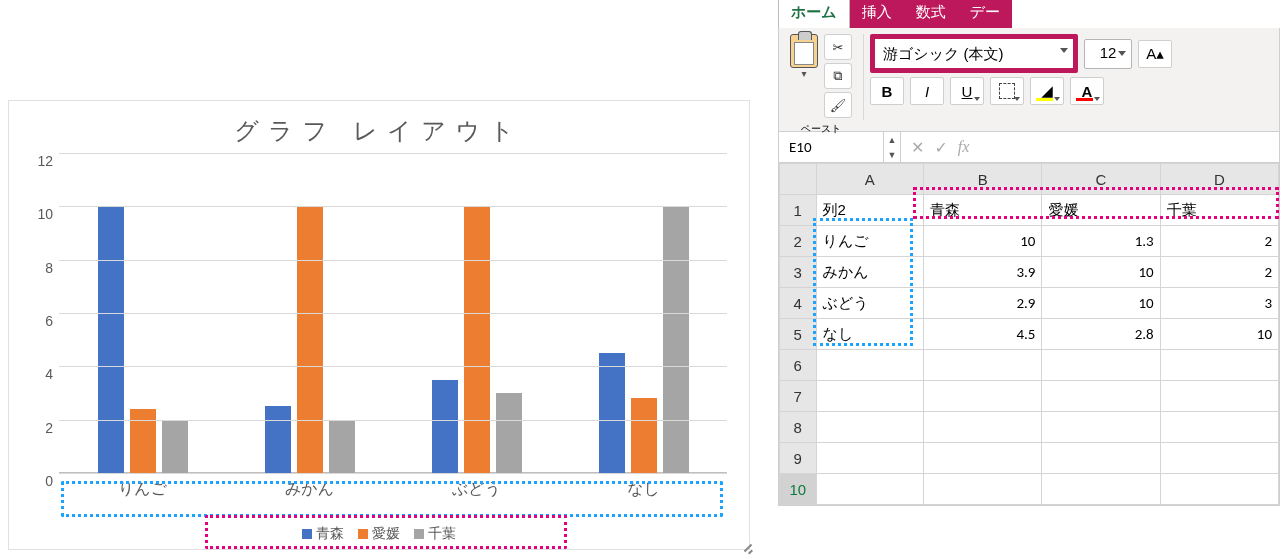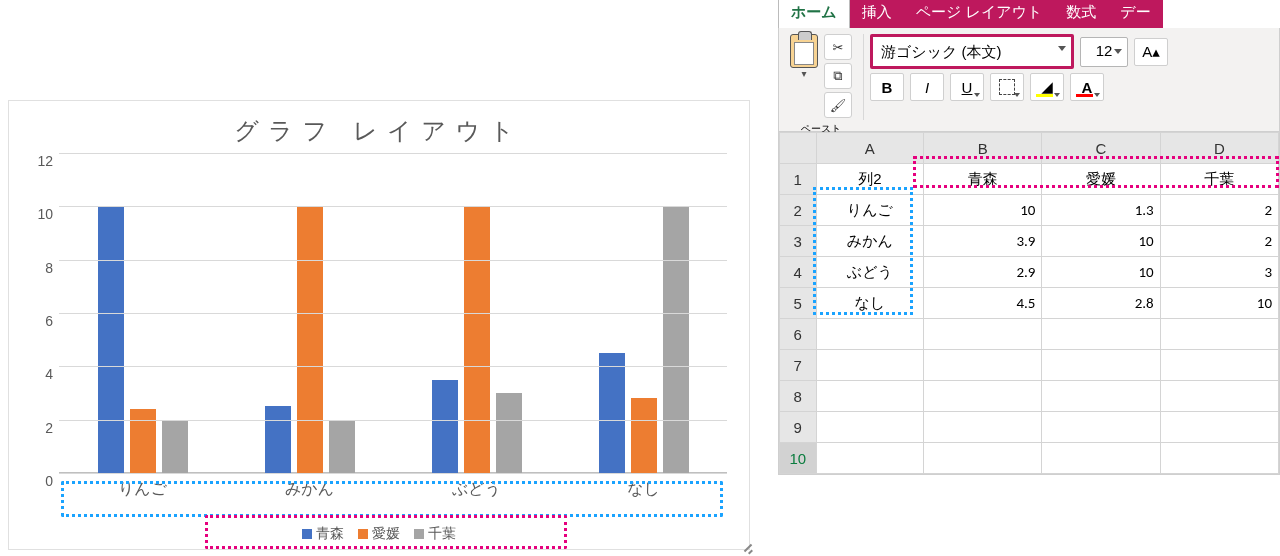--- a/index.html
+++ b/index.html
@@ -39,21 +39,21 @@
   .rib-row2{display:flex;align-items:center;gap:6px;margin-top:4px}
   .clip-group{display:flex;flex-direction:column;align-items:center;width:72px}
   .clip-icon{width:28px;height:34px;position:relative}
   .clip-icon .board{position:absolute;inset:0;border:1.5px solid #555;border-radius:3px;background:#f7d393}
   .clip-icon .paper{position:absolute;left:4px;top:8px;right:4px;bottom:3px;background:#fff;border:1px solid #888}
   .clip-icon .clip{position:absolute;left:8px;top:-3px;width:12px;height:8px;border:1.5px solid #555;border-bottom:none;border-radius:3px 3px 0 0;background:#ccc}
   .clip-label{font-size:10px;margin-top:4px}
   .mini-col{display:flex;flex-direction:column;gap:3px;margin-left:4px}
   .mini-btn{width:26px;height:24px;border:1px solid #cfcfcf;border-radius:3px;background:#fff;display:flex;align-items:center;justify-content:center;font-size:13px;color:#333}
   .divider{width:1px;background:#d8d8d8;height:86px;margin:0 6px}
-  .font-select{height:28px;min-width:170px;background:#fff;border:3px solid #be185d;border-radius:2px;padding:1px 20px 0 8px;font-size:15px;position:relative;display:flex;align-items:center}
+  .font-select{height:28px;min-width:170px;background:#fff;border:5px solid #be185d;border-radius:2px;padding:1px 20px 0 8px;font-size:15px;position:relative;display:flex;align-items:center}
   .dd-caret{position:absolute;right:5px;top:9px;width:0;height:0;border-left:4px solid transparent;border-right:4px solid transparent;border-top:5px solid #555}
   .size-select{height:28px;width:46px;background:#fff;border:1px solid #b5b5b5;border-radius:2px;text-align:center;font-size:15px;line-height:26px;position:relative}
   .fmt-btn{width:32px;height:26px;border:1px solid #cfcfcf;border-radius:2px;background:#fff;display:inline-flex;align-items:center;justify-content:center;font-size:15px;position:relative}
   .fmt-btn.small-caret:after{content:"";position:absolute;right:3px;bottom:3px;width:0;height:0;border-left:3px solid transparent;border-right:3px solid transparent;border-top:4px solid #555}
   .color-bar{position:absolute;left:5px;right:10px;bottom:3px;height:3px}
   .borders-ic{width:14px;height:14px;border:1px dashed #444}
 
   .namebar{display:flex;align-items:center;border:1px solid #cfcfcf;border-top:none;height:30px;background:#fff}
   .namebox{width:94px;border-right:1px solid #cfcfcf;height:100%;display:flex;align-items:center;padding-left:10px;font-size:15px;font-family:Calibri,Arial}
   .spin{display:flex;flex-direction:column;border-right:1px solid #cfcfcf}
@@ -61,21 +61,21 @@
   .fxbar{display:flex;align-items:center;gap:10px;padding-left:10px;color:#aaa;font-size:16px}
   .fxbar .fx{font-style:italic;font-family:"Times New Roman",serif}
 
   .sheet{border:1px solid #cfcfcf;border-top:none;background:#fff;position:relative}
   table.grid{border-collapse:collapse;width:100%;table-layout:fixed}
   table.grid th,table.grid td{border:1px solid #d4d4d4;height:30px;font-size:15px;padding:0 6px;background:#fff;font-weight:normal}
   table.grid th{background:#e6e6e6;color:#333;text-align:center}
   table.grid th.rowh{width:34px}
   col.cA{width:100px} col.cB{width:110px} col.cC{width:110px} col.cD{width:110px}
   td.num{text-align:right;font-family:Calibri,Arial}
-  td.txt{text-align:center}
+  td.txt{text-align:left}
   tr.sel th.rowh{background:#d2d2d2;color:#0a7c3e}
   th.rowh{text-align:center;width:34px}
   .col-sel-bar{position:absolute;border:3px dotted;pointer-events:none;box-sizing:border-box}
 </style>
 </head>
 <body>
 
 <div class="stage">
 
   <div class="chart-wrap">
@@ -133,21 +133,20 @@
       </div>
 
     <div class="resize-handle"></div>
   </div>
 
   <div class="excel">
 
     <div class="tabs" id="ribtabs">
         <div class="tab active">ホーム</div>
         <div class="tab">挿入</div>
-        <div class="tab">ページ レイアウト</div>
         <div class="tab">数式</div>
         <div class="tab">デー</div>
       </div>
 
     <div class="ribbon">
       <div style="display:flex;align-items:flex-start;height:100%;">
 
         <div class="clip-group">
           <div style="display:flex;align-items:flex-start;gap:2px;">
             <div style="display:flex;flex-direction:column;align-items:center;">
@@ -205,20 +204,32 @@
             </div>
             <div class="fmt-btn small-caret">
               <span style="font-weight:bold">A</span>
               <span class="color-bar" style="background:#FF0000"></span>
             </div>
           </div>
         </div>
       </div>
     </div>
 
+    <div class="namebar">
+      <div class="namebox">E10</div>
+      <div class="spin">
+          <span>▲</span>
+          <span>▼</span>
+        </div>
+      <div class="fxbar">
+        <span>✕</span>
+        <span>✓</span>
+        <span class="fx">fx</span>
+      </div>
+    </div>
 
     <div class="sheet" style="position:relative;">
       <table class="grid" id="grid">
         <colgroup>
             <col style="width:34px">
             <col class="cA">
             <col class="cB">
             <col class="cC">
             <col class="cD">
           </colgroup>

